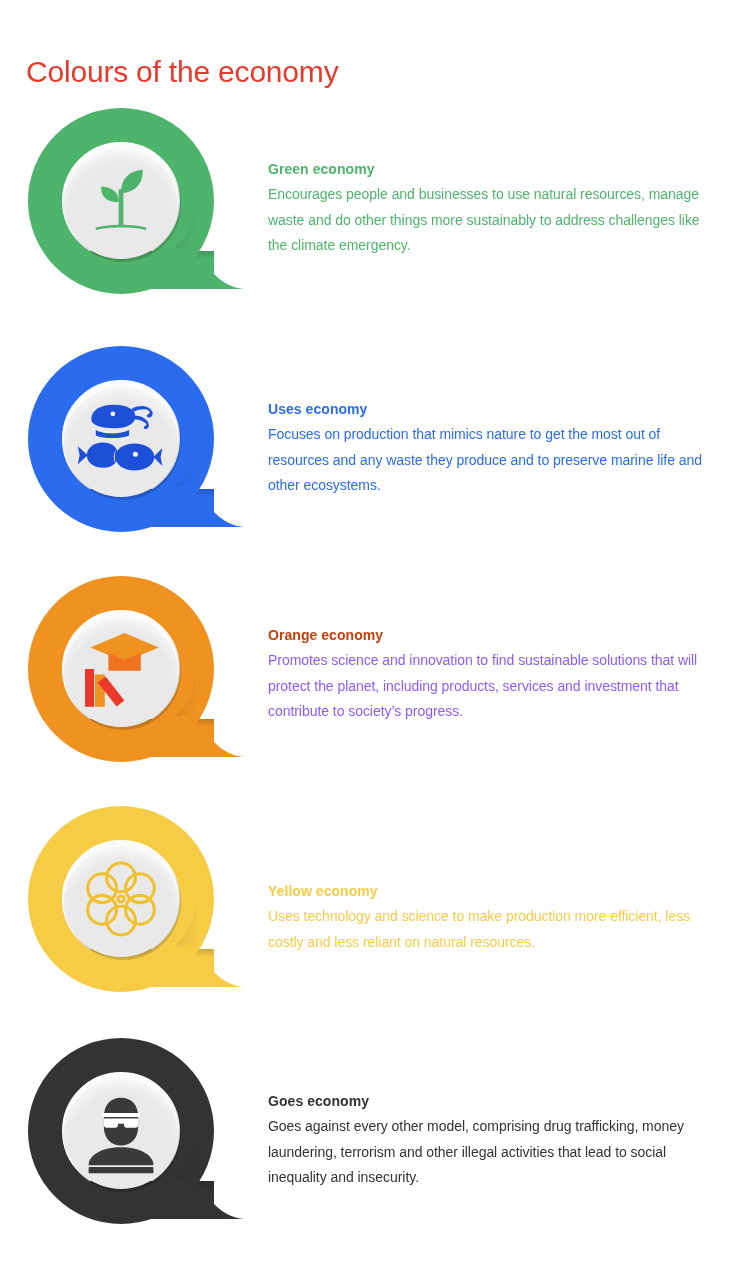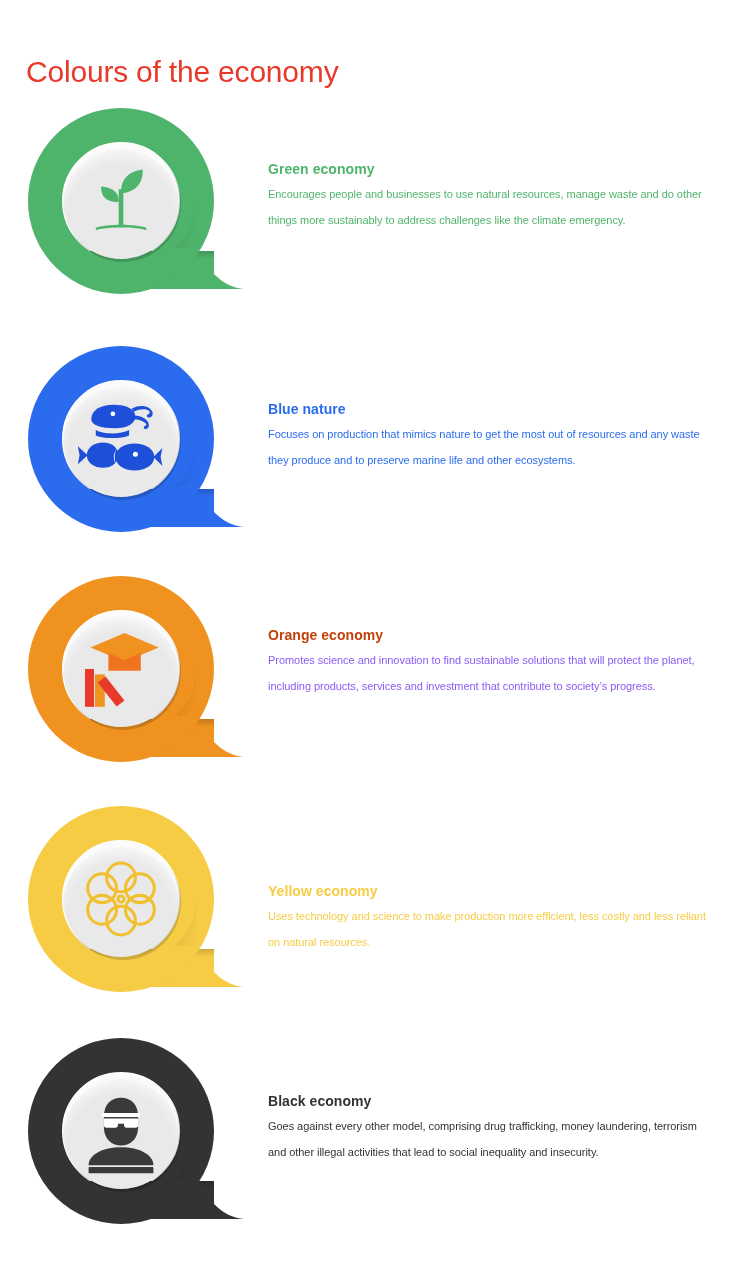--- a/index.html
+++ b/index.html
@@ -75,21 +75,21 @@
 
   .copy-heading {
     font-size: 14px;
     font-weight: 700;
     line-height: 23px;
     margin: 0 0 1px 0;
     letter-spacing: 0.05px;
   }
 
   .copy-body {
-    font-size: 11px;
+    font-size: 14px;
     font-weight: 400;
     line-height: 25.5px;
     margin: 0;
     letter-spacing: -0.05px;
   }
 
   
   .row-green  .copy { top: 54px; }
   .row-blue   .copy { top: 62px; }
   .row-orange .copy { top: 56px; }
@@ -236,21 +236,21 @@
           <path d="M44 70 C44 61 53 55 65 55 C77 55 87 61 87 70 C87 79 77 85 65 85 C53 85 44 79 44 70 Z"></path>
           <path d="M86 70 L96 60 L94 70 L96 80 Z"></path>
           <circle cx="66" cy="67" r="2.8" fill="#ffffff"></circle>
           <path d="M47 58 C44 62 43 66 43 70 C43 74 44 78 47 82 C44 78 42 74 42 70 C42 66 44 62 47 58 Z" fill="#ffffff"></path>
         </g>
       </g>
     </g>
   </svg>
         </div>
         <div class="copy">
-          <p class="copy-heading" style="color: rgb(43, 108, 239);">Blue nature</p>
+          <p class="copy-heading" style="color: rgb(43, 108, 239);">Uses economy</p>
           <p class="copy-body" style="color: rgb(43, 108, 239);">Focuses on production that mimics nature to get the most out of resources and any waste they produce and to preserve marine life and other ecosystems.</p>
         </div>
       </div>
       <div class="row row-orange">
         <div class="emblem">
   <svg viewBox="0 0 230 210">
     <defs>
       <linearGradient id="tailshg2" x1="0" y1="0" x2="0" y2="1">
         <stop offset="0" stop-color="#000000" stop-opacity="0.30"></stop>
         <stop offset="1" stop-color="#000000" stop-opacity="0"></stop>
@@ -427,19 +427,19 @@
           <rect x="29" y="30" width="42" height="4.5" fill="#ffffff"></rect>
           <path d="M31 36 L69 36 L69 44 C69 45.4 67.8 46.4 66.4 46.4 L56 46.4 C54.6 46.4 53.4 45.4 53.4 44 L53.4 42 L46.6 42 L46.6 44 C46.6 45.4 45.4 46.4 44 46.4 L33.6 46.4 C32.2 46.4 31 45.4 31 44 Z" fill="#ffffff"></path>
           <path d="M14 88 C14 76 30 68 50 68 C70 68 86 76 86 88 Z"></path>
           <rect x="14" y="90" width="72" height="7" rx="1"></rect>
         </g>
       </g>
     </g>
   </svg>
         </div>
         <div class="copy">
-          <p class="copy-heading" style="color: rgb(51, 51, 51);">Black economy</p>
+          <p class="copy-heading" style="color: rgb(51, 51, 51);">Goes economy</p>
           <p class="copy-body" style="color: rgb(51, 51, 51);">Goes against every other model, comprising drug trafficking, money laundering, terrorism and other illegal activities that lead to social inequality and insecurity.</p>
         </div>
       </div>
     </div>
 
 </div>
 
 </body></html>

